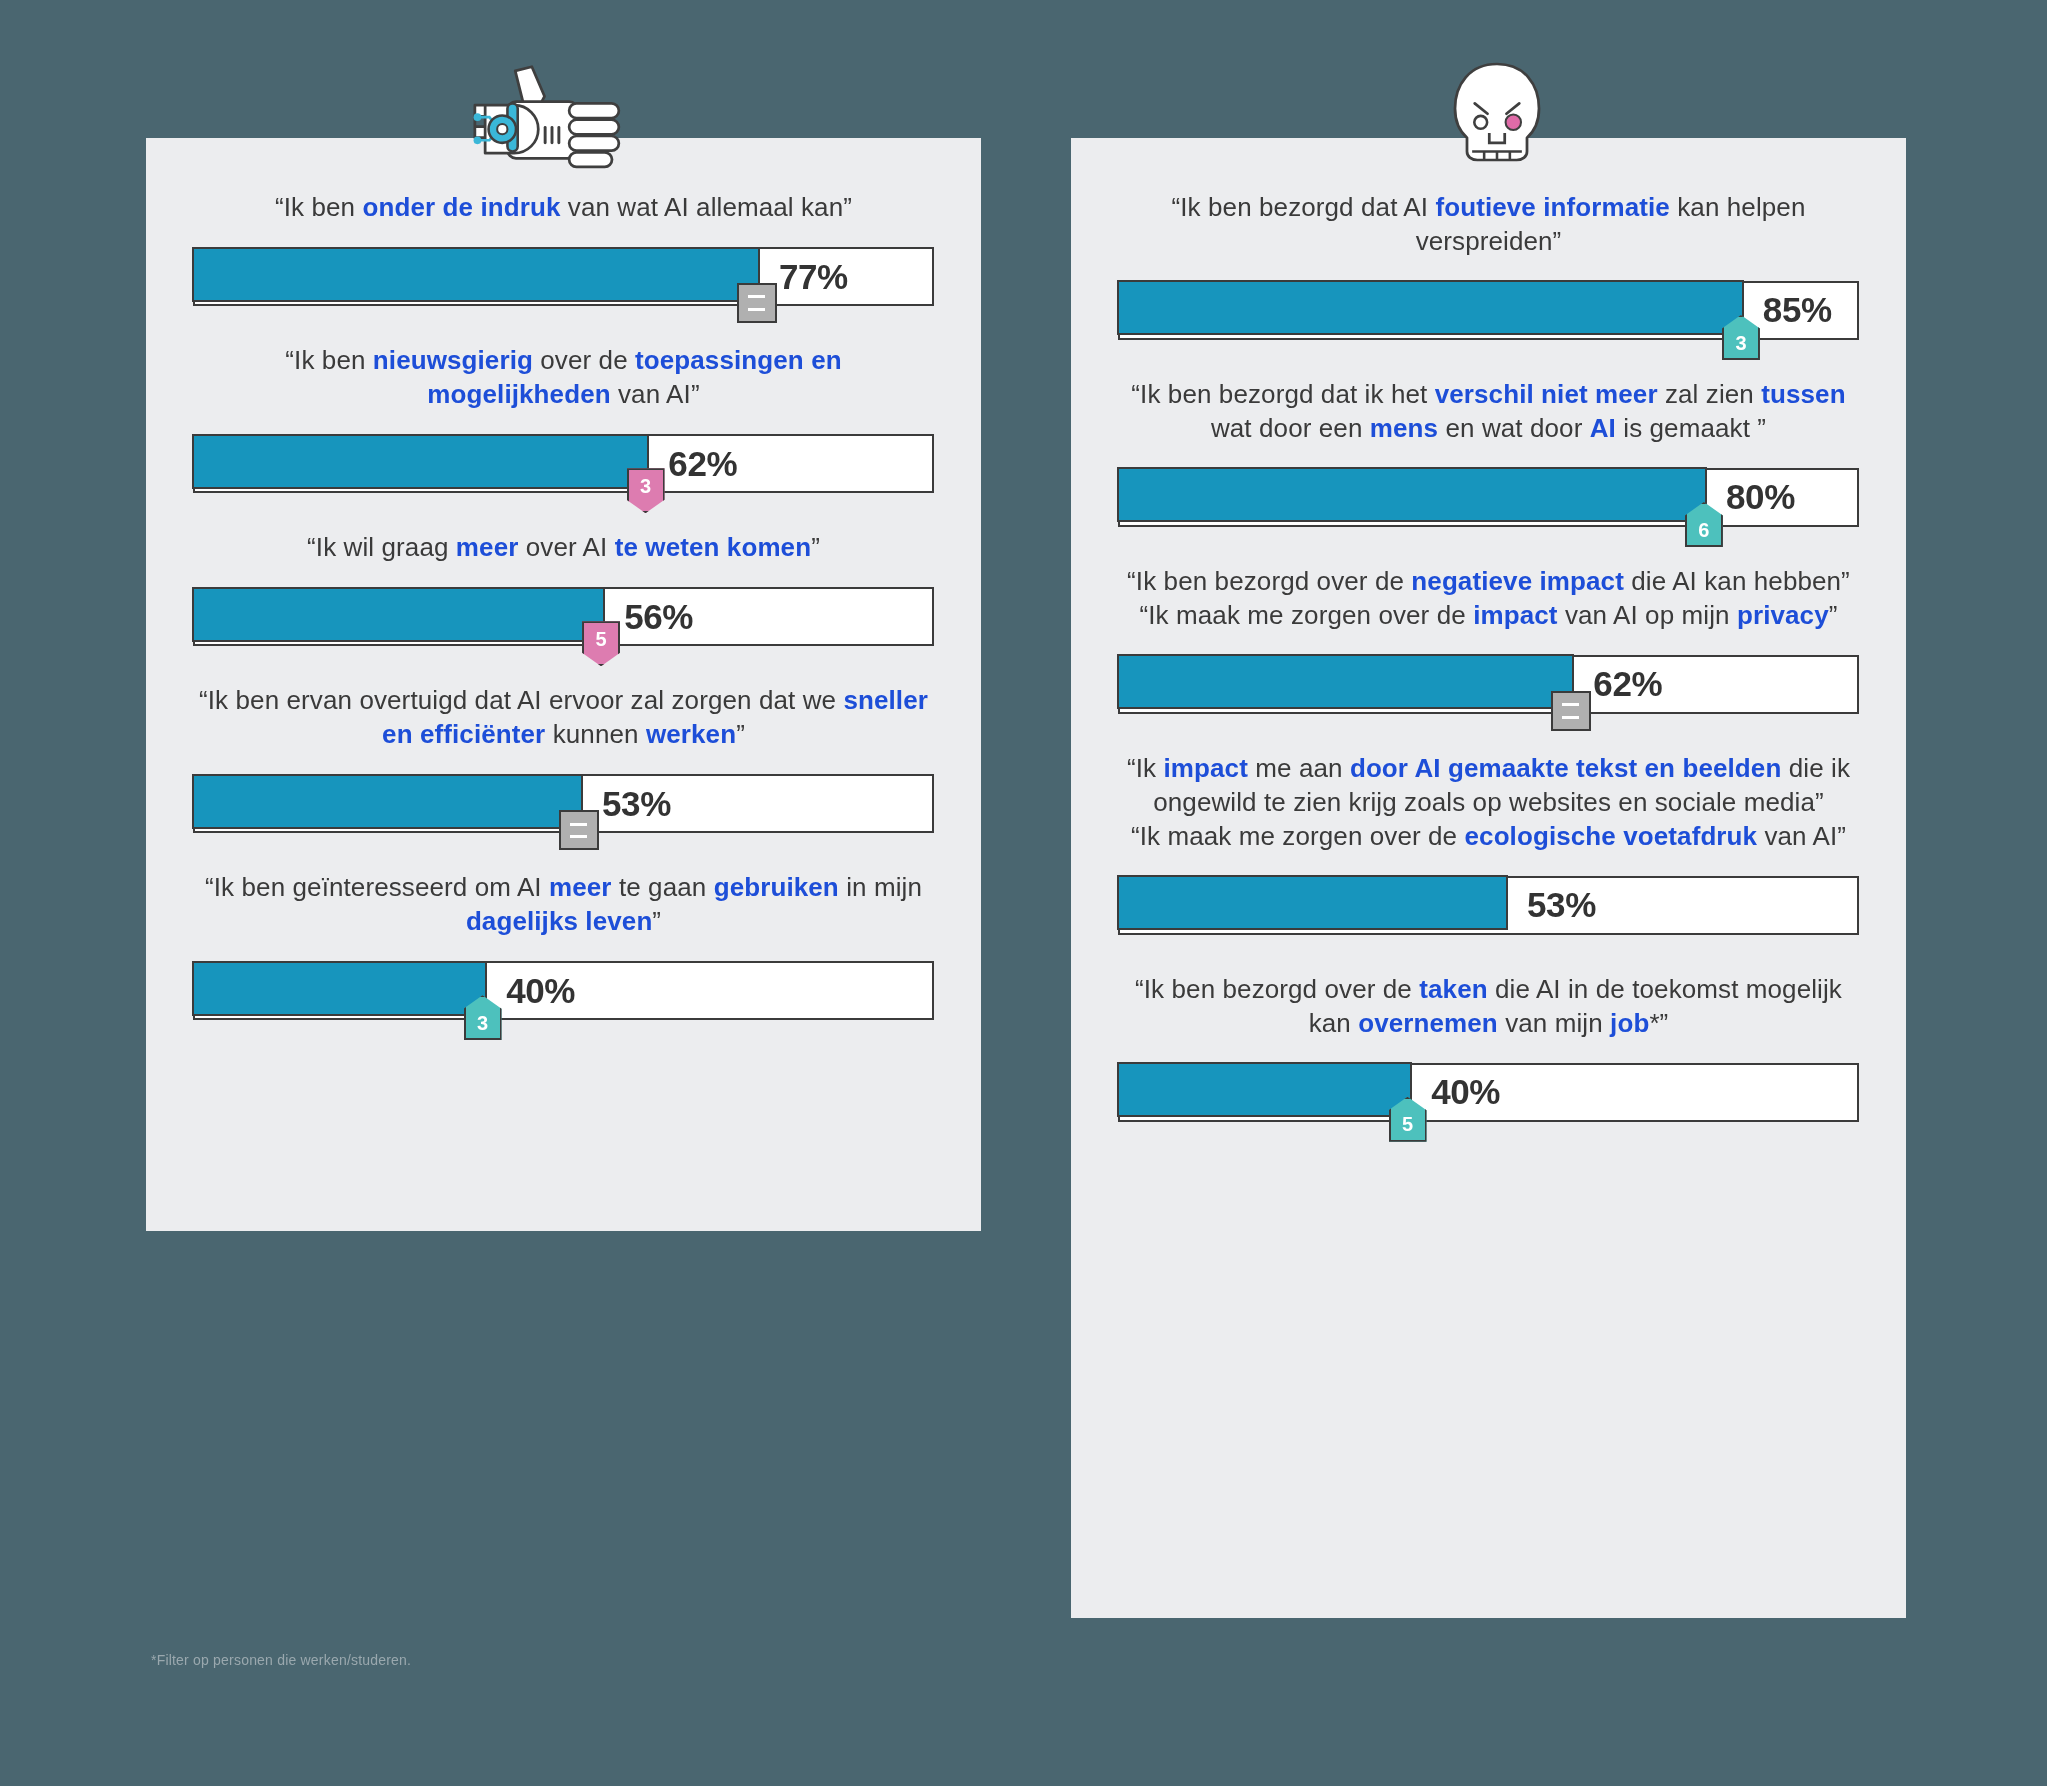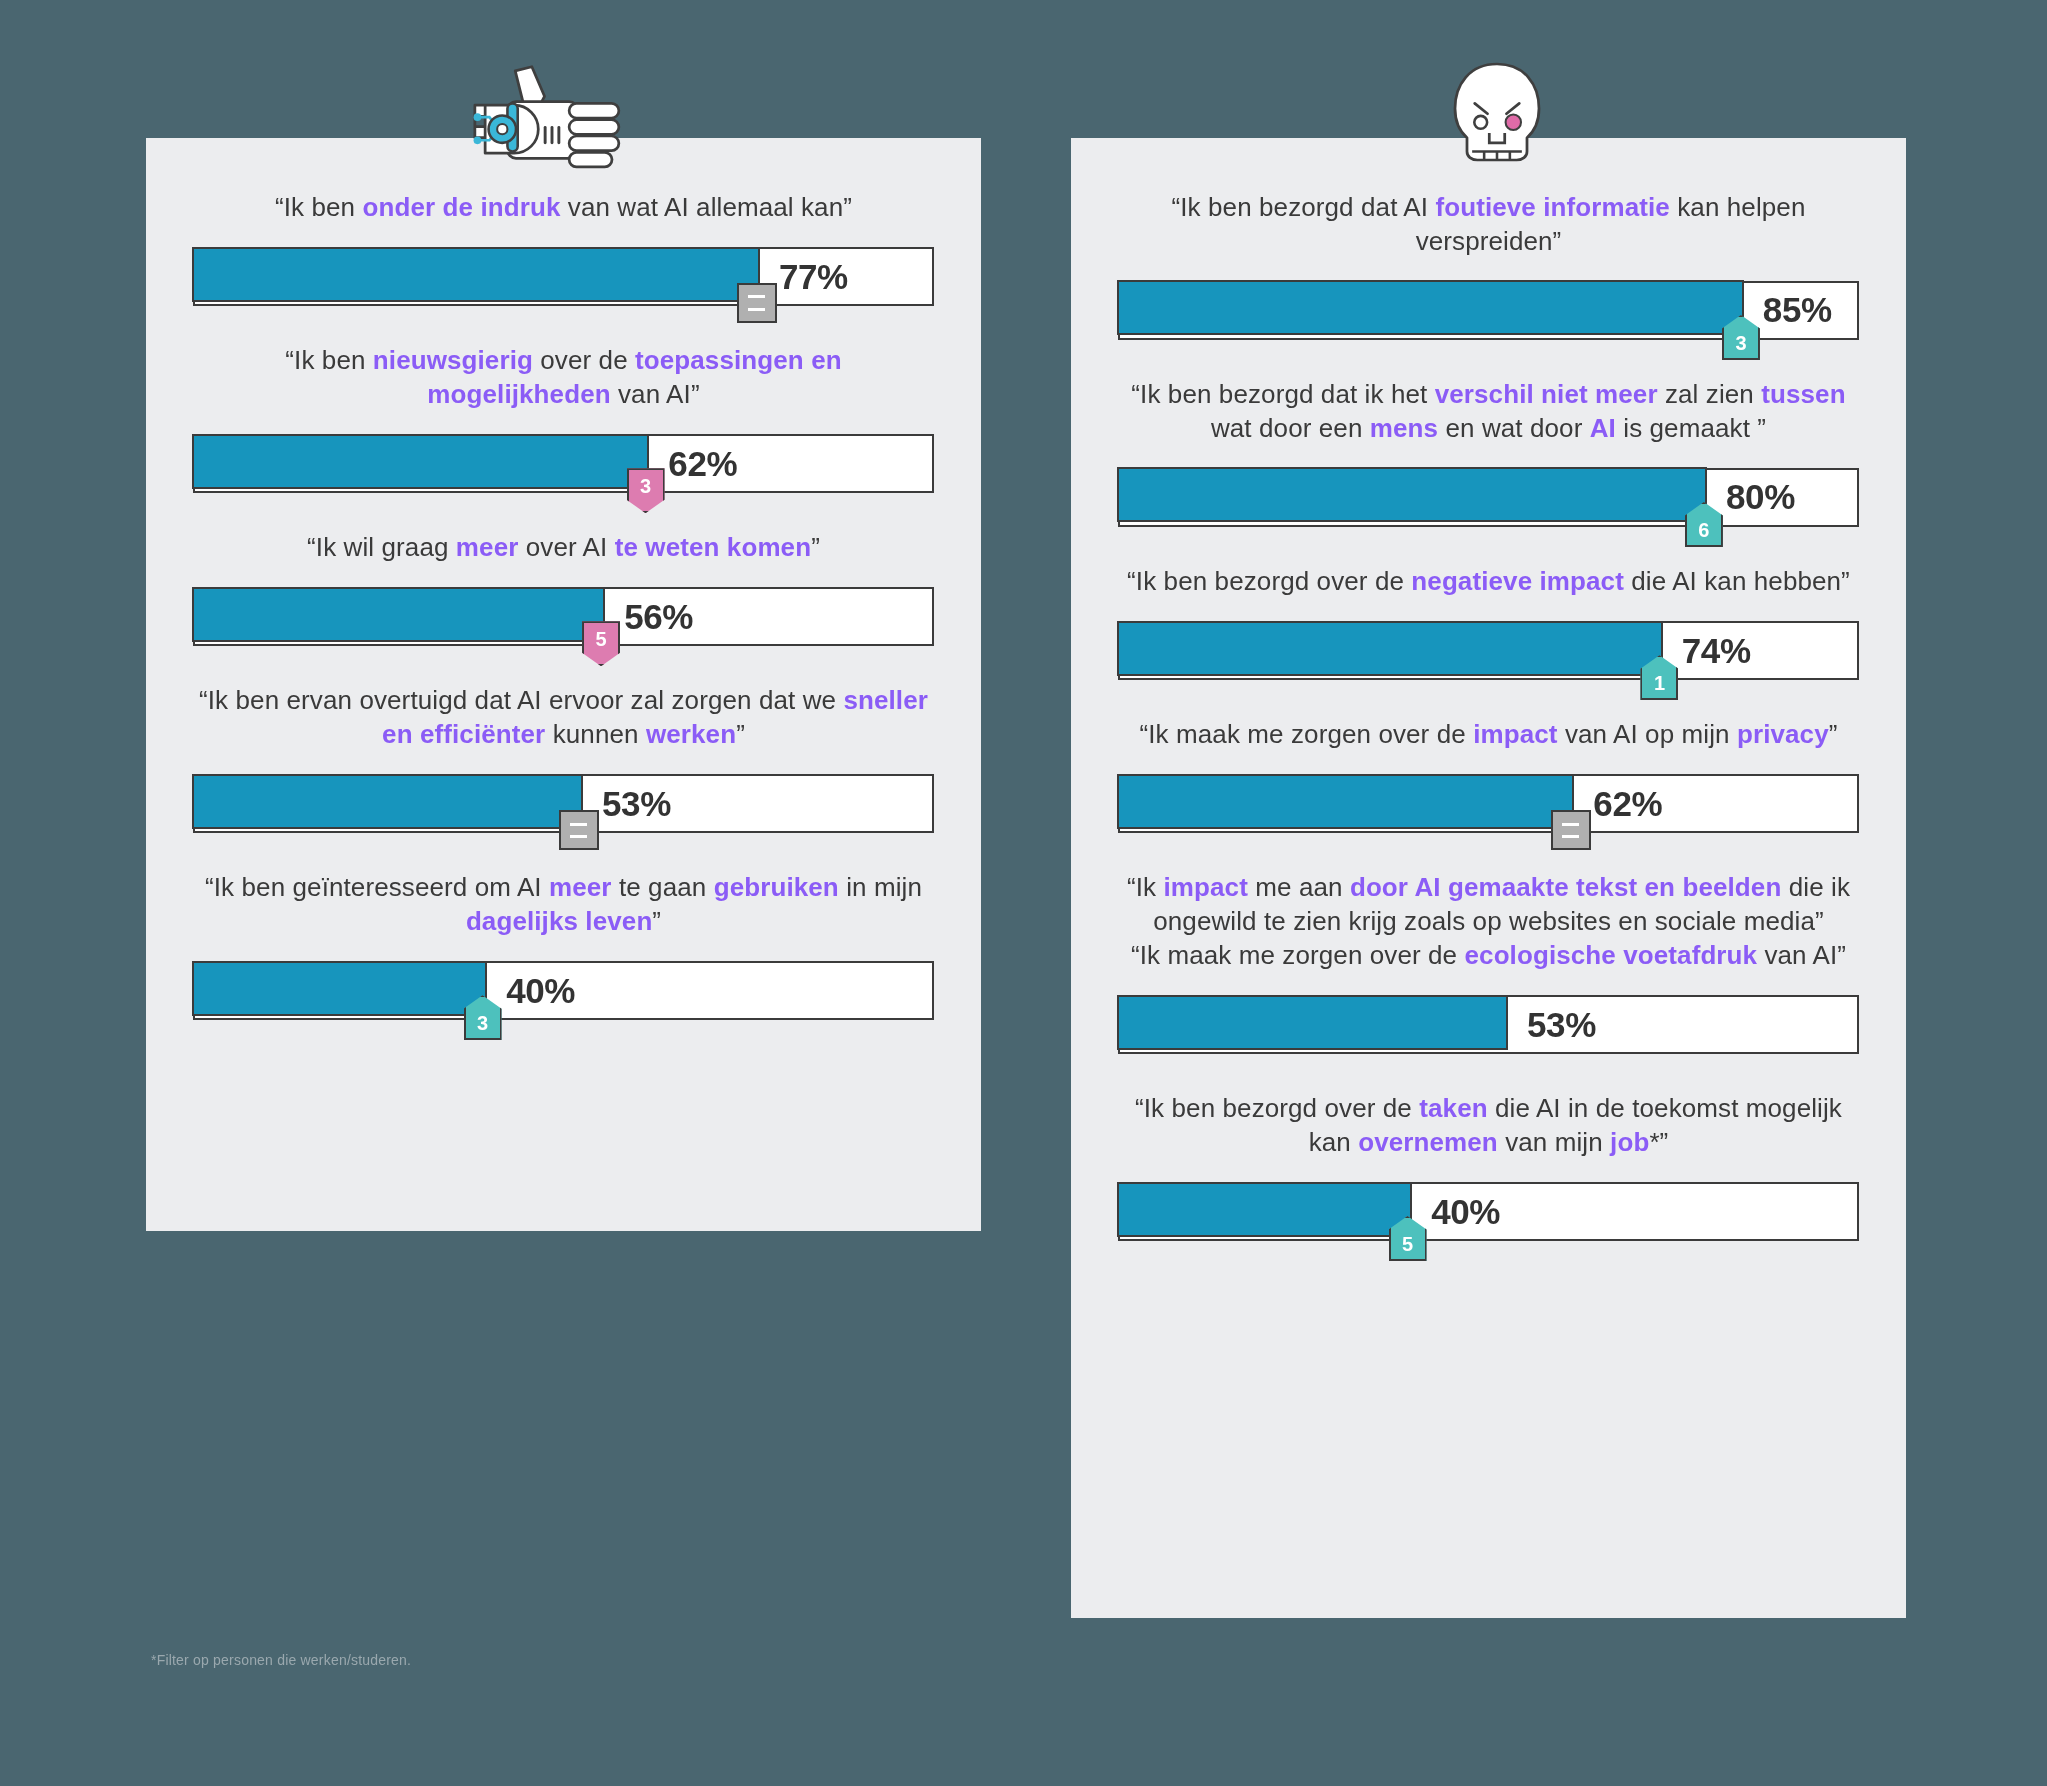--- a/index.html
+++ b/index.html
@@ -33,21 +33,21 @@
   .row { margin-bottom: 0; }
 
   .statement {
     text-align: center;
     font-size: 26px;
     line-height: 1.30;
     color: #3a3a3a;
     letter-spacing: 0.1px;
     padding: 0 5.2px;
   }
-  .statement b { color: #8b5cf6; font-weight: 700; }
+  .statement b { color: #1d4ed8; font-weight: 700; }
 
   
   .bar-wrap {
     position: relative;
     margin-top: 22.4px;
     margin-bottom: 38px;
   }
   .bar {
     position: relative;
     height: 59px;
@@ -205,27 +205,20 @@
           <div class="bar-wrap">
             <div class="bar">
               <div class="bar-fill" style="width: 80%;"></div>
               <div class="bar-value">80%</div>
             </div>
             <div class="badge up" style="left: calc(80% - 6.9px);">6</div>
           </div>
         </div>
         <div class="row">
           <div class="statement">“Ik ben bezorgd over de <b>negatieve impact</b> die AI kan hebben”</div>
-          <div class="bar-wrap">
-            <div class="bar">
-              <div class="bar-fill" style="width: 74%;"></div>
-              <div class="bar-value">74%</div>
-            </div>
-            <div class="badge up" style="left: calc(74% - 6.9px);">1</div>
-          </div>
         </div>
         <div class="row">
           <div class="statement">“Ik maak me zorgen over de <b>impact</b> van AI op mijn <b>privacy</b>”</div>
           <div class="bar-wrap">
             <div class="bar">
               <div class="bar-fill" style="width: 62%;"></div>
               <div class="bar-value">62%</div>
             </div>
             <div class="badge flat" style="left: calc(62% - 6.9px);"></div>
           </div>

